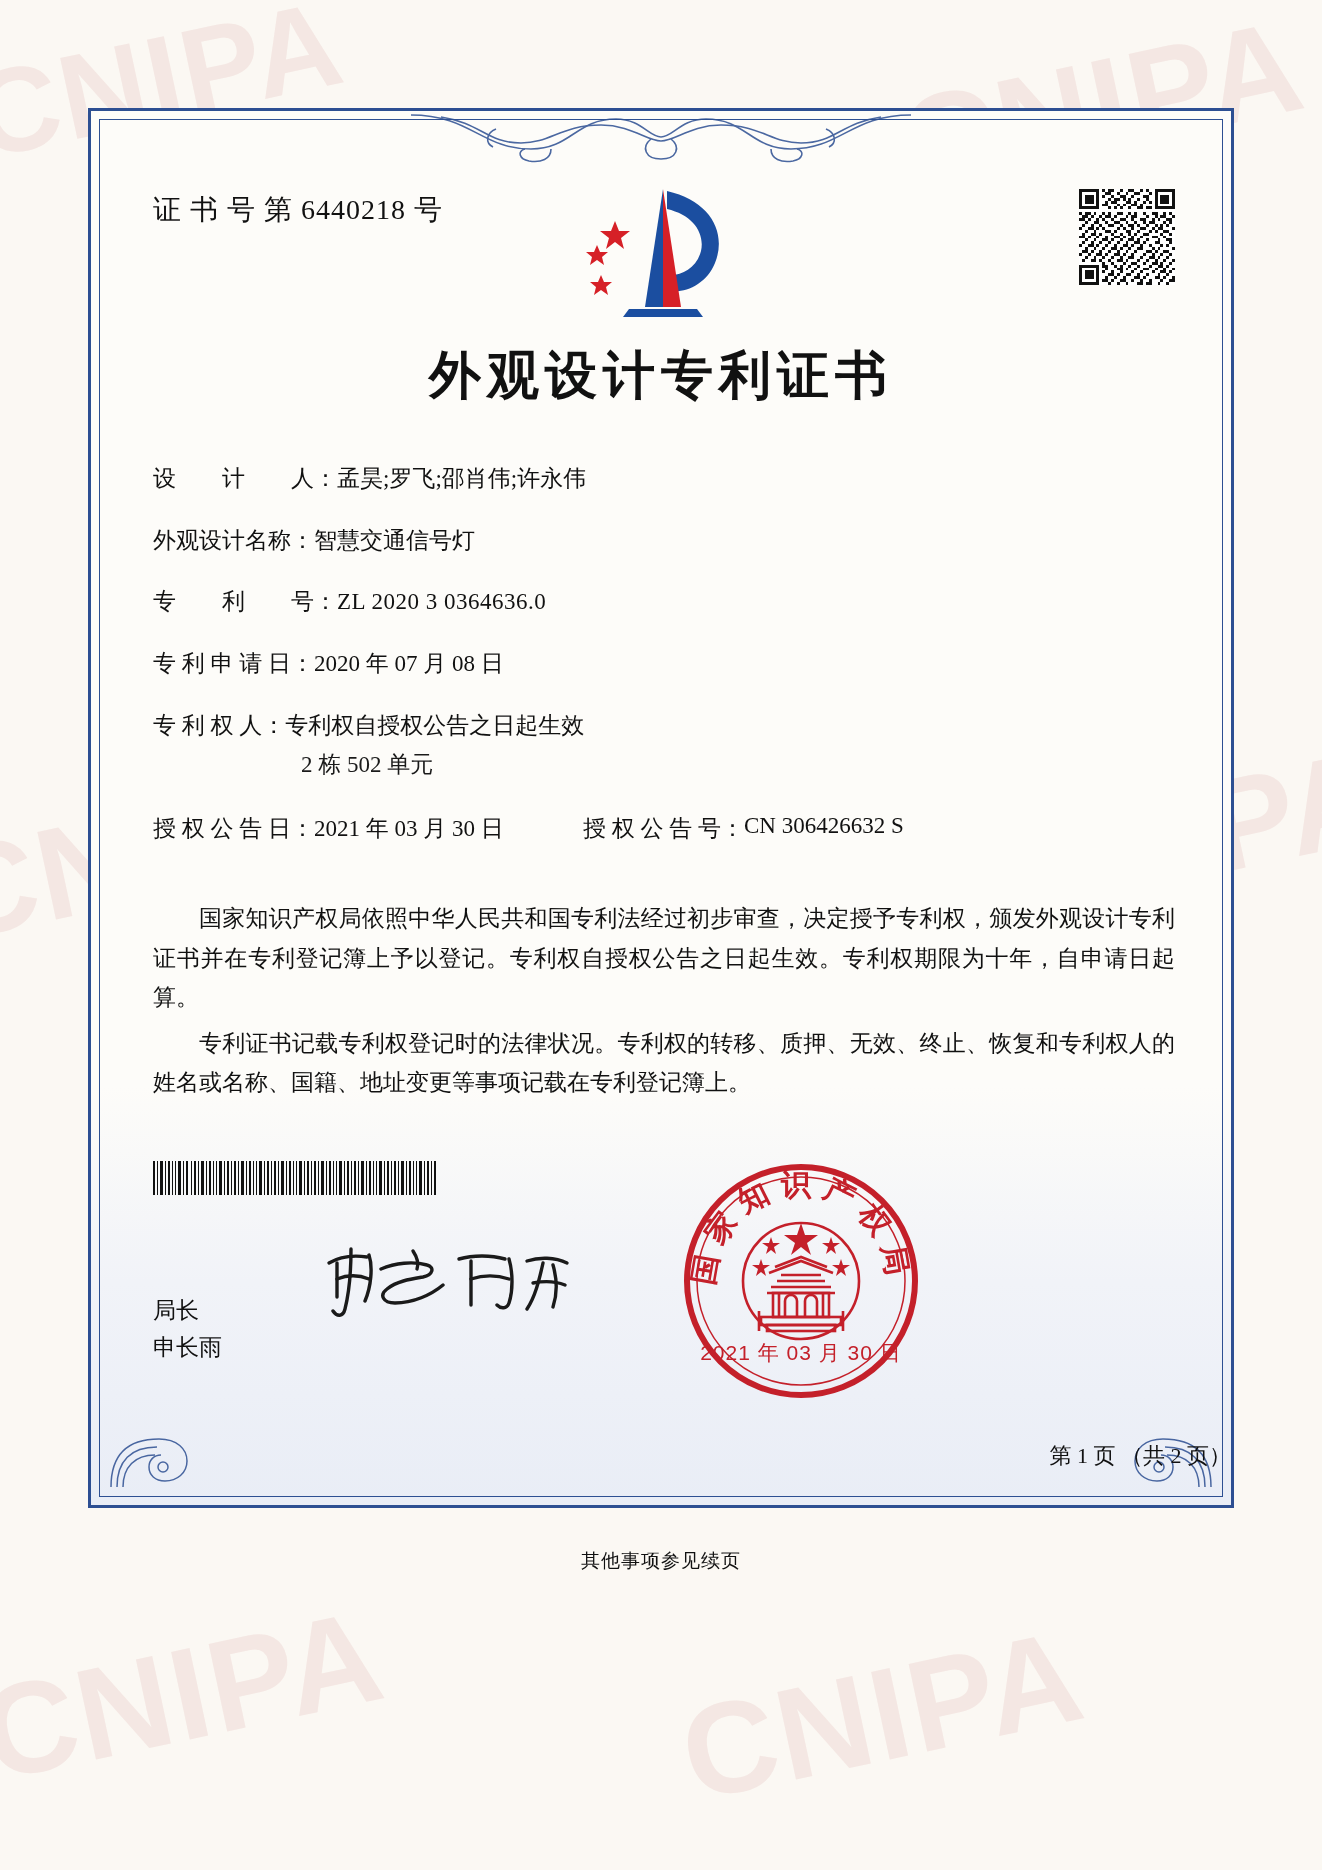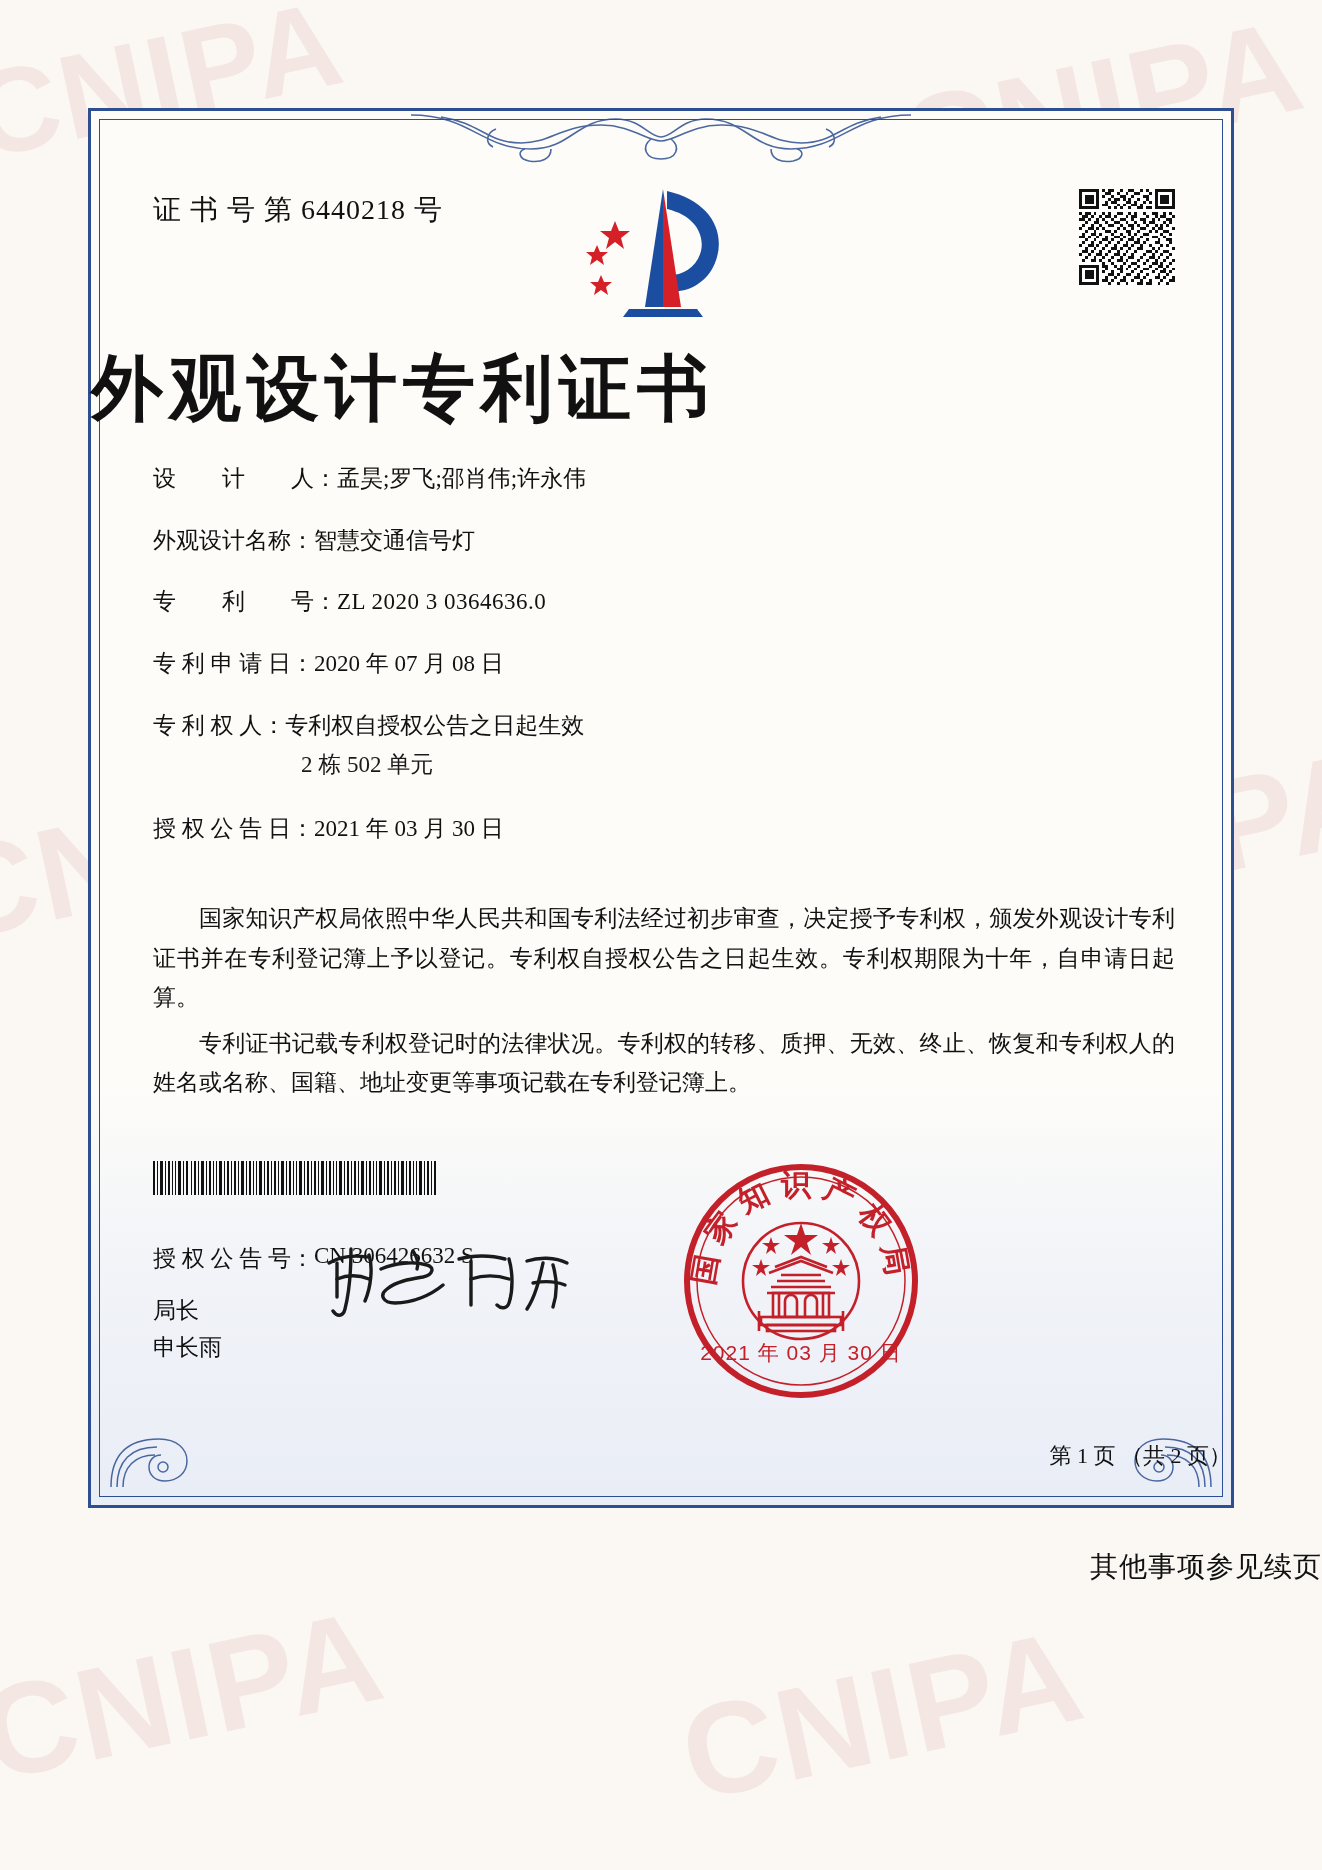--- a/index.html
+++ b/index.html
@@ -104,22 +104,22 @@
     top: 78px;
     width: 96px;
     height: 96px;
   }
 
   #main-title {
     position: absolute;
     left: 0;
     right: 0;
     top: 230px;
-    text-align: left;
-    font-size: 72px;
+    text-align: center;
+    font-size: 52px;
     font-weight: bold;
     letter-spacing: 6px;
     color: #111;
     font-family: Liberation Serif, serif;
   }
 
   
   #fields {
     position: absolute;
     left: 62px;
@@ -143,21 +143,20 @@
     color: #111;
     word-break: break-all;
   }
   .field-value.sp { letter-spacing: 0.5px; }
 
   .row-two {
     display: flex;
     align-items: flex-start;
     font-size: 23px;
     margin-bottom: 20px;
-    flex-direction: column;
   }
   .half {
     display: flex;
     align-items: flex-start;
   }
   #pubdate-half { flex: 0 0 430px; }
 
   .addr-cont {
     margin-left: 148px;
     font-size: 23px;
@@ -233,22 +232,22 @@
     left: 0; right: 0;
     top: 1330px;
     text-align: right;
     font-size: 22px;
     color: #111;
   }
   #bottom-note {
     position: absolute;
     left: 0; right: 0;
     top: 1548px;
-    text-align: right;
-    font-size: 28px;
+    text-align: center;
+    font-size: 19px;
     color: #111;
     letter-spacing: 1px;
   }
 </style>
 </head>
 <body>
 
 <div id="page">
 
   <div class="wm" style="left:-30px; top:10px; font-size:120px; transform:rotate(-12deg);">CNIPA</div>

